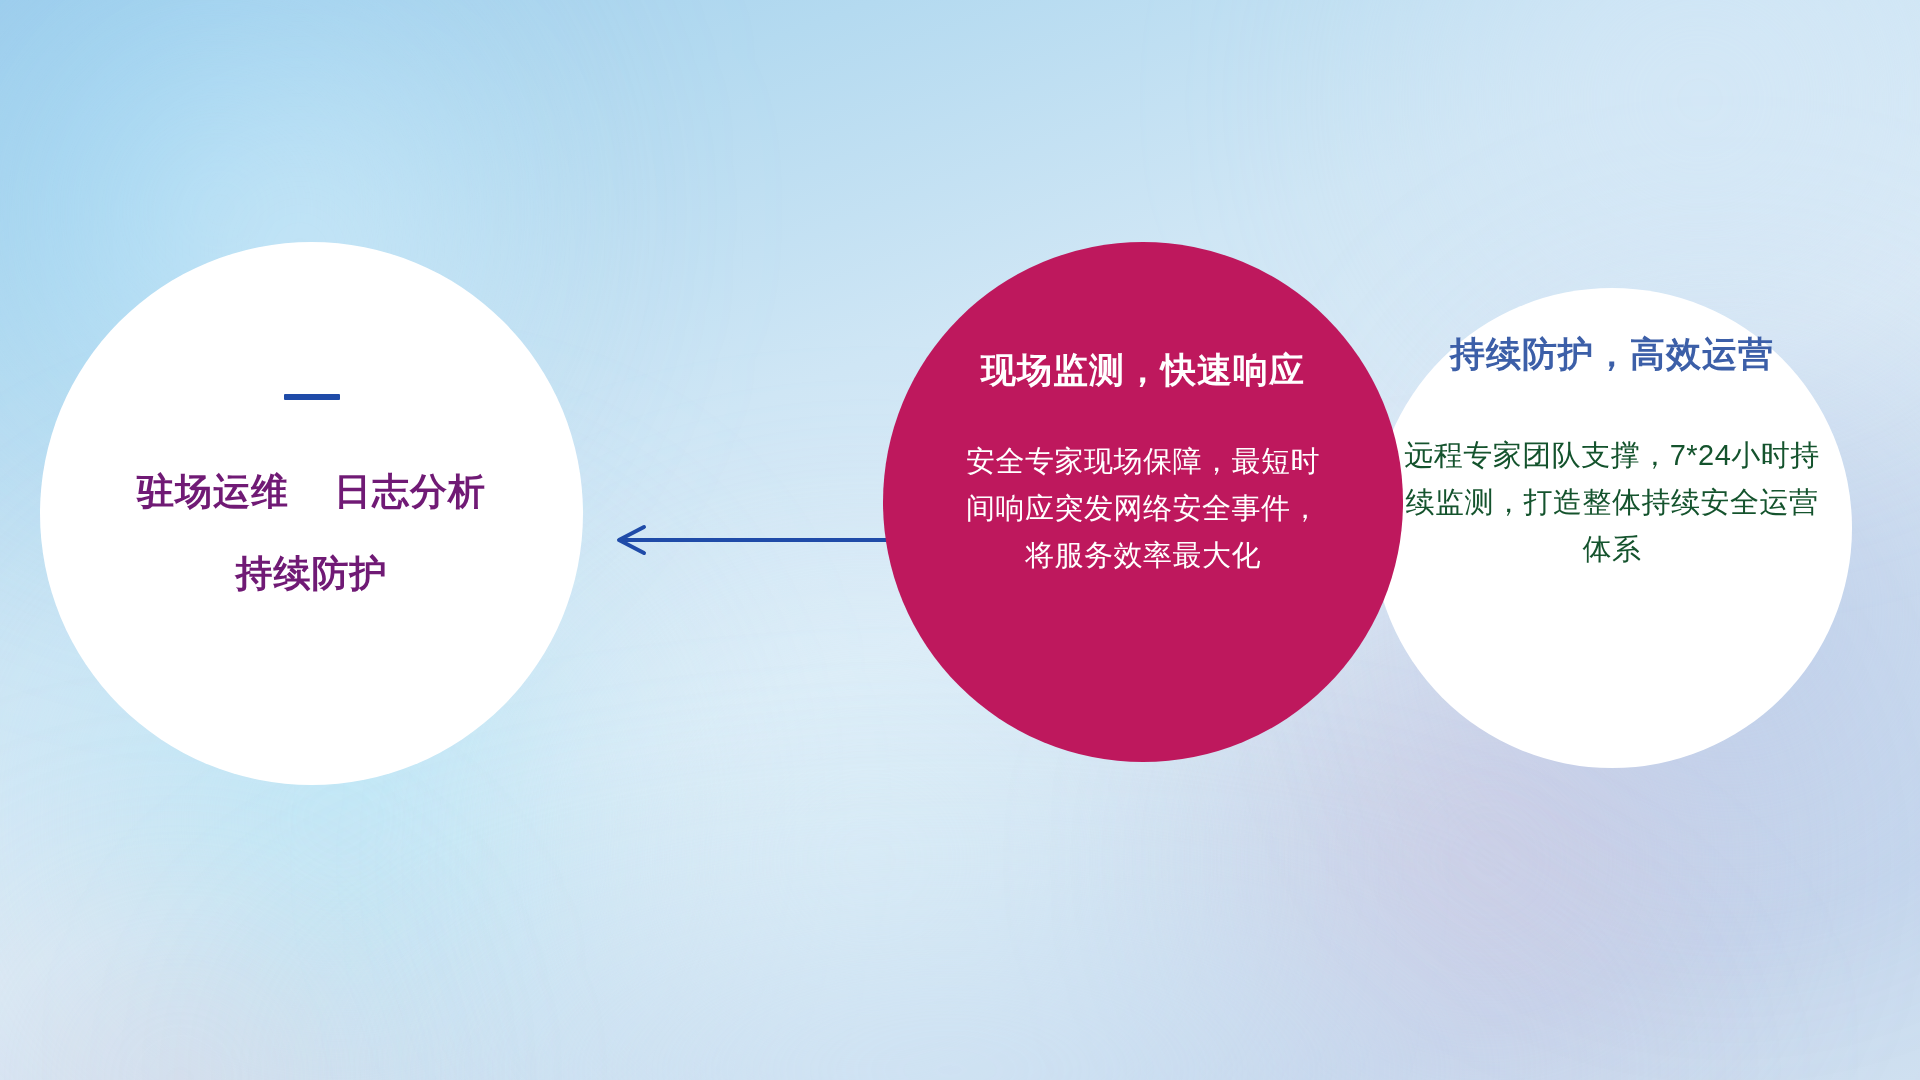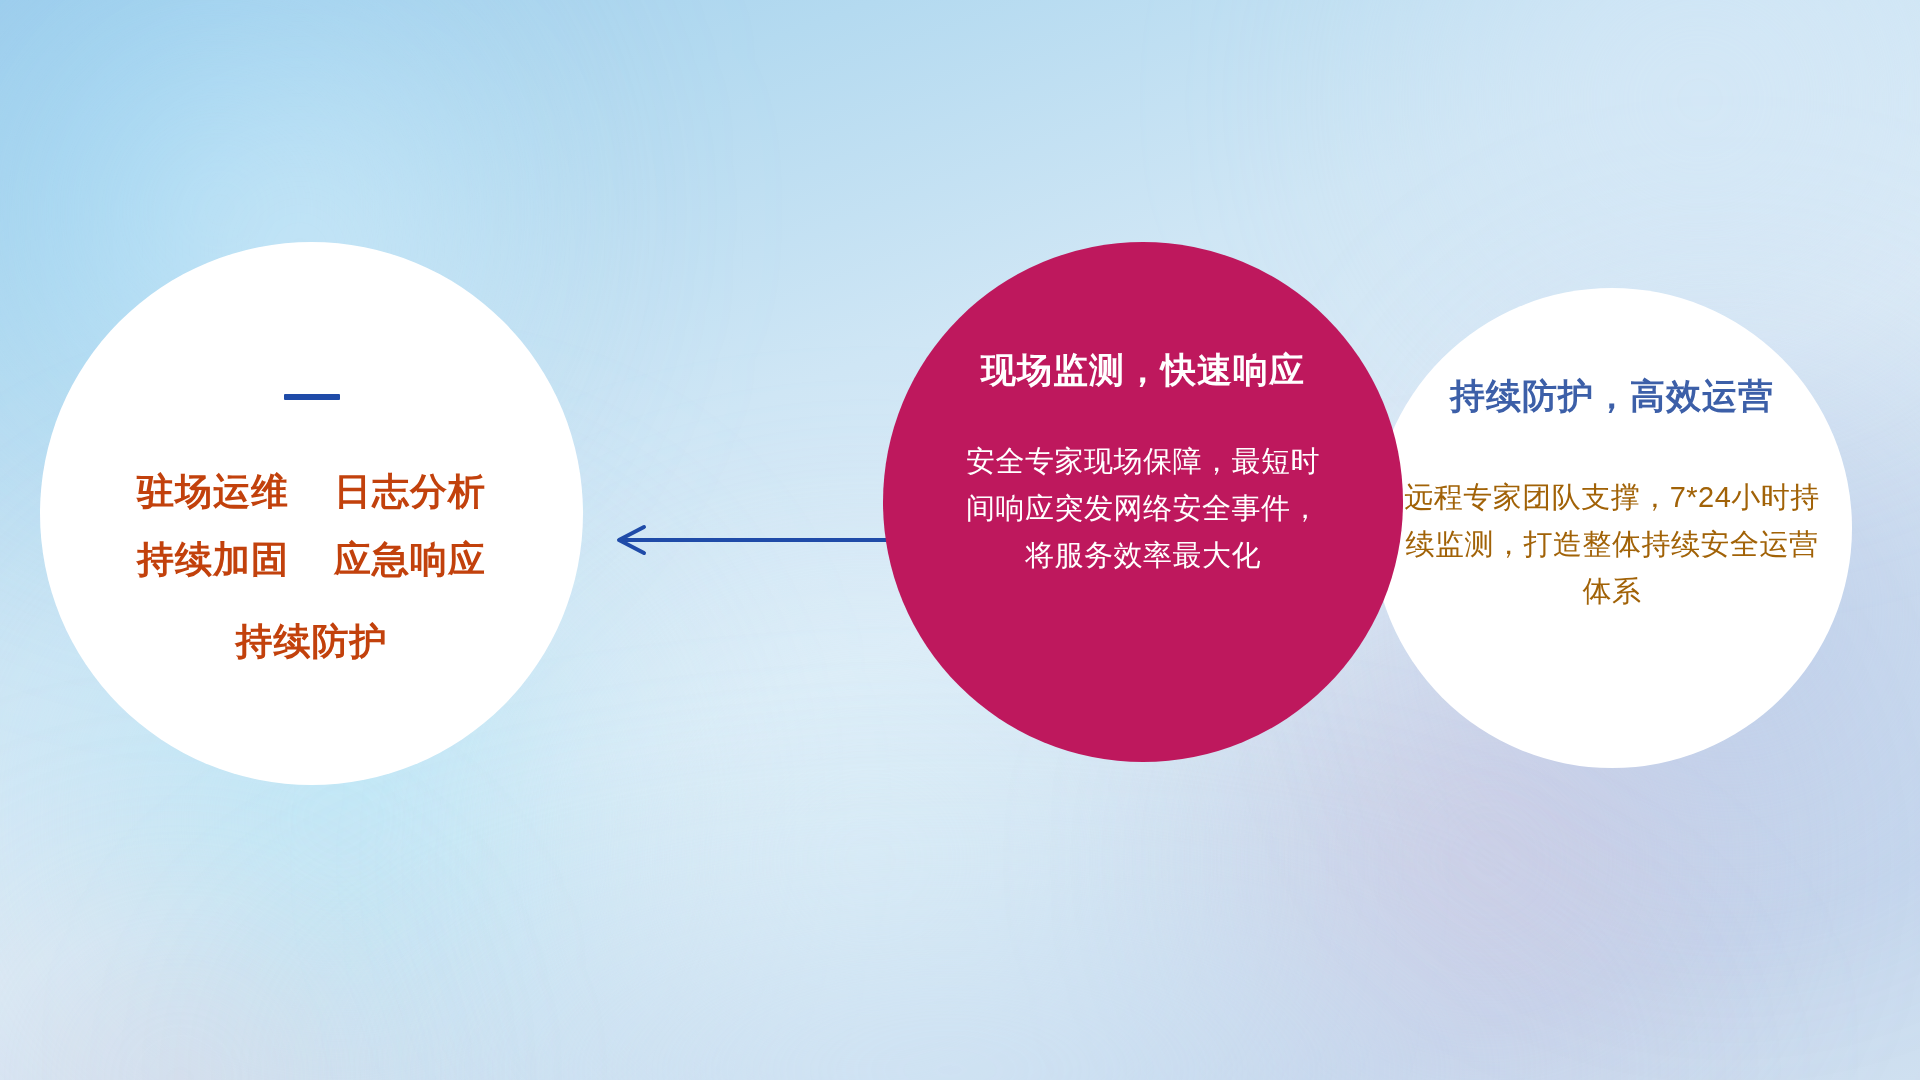--- a/index.html
+++ b/index.html
@@ -135,21 +135,21 @@
   .accent-dash {
     width: 56px;
     height: 6px;
     border-radius: 1px;
     background: #1f4ba8;
     margin-top: 152px;
     margin-bottom: 58px;
   }
   .left-lines {
     text-align: center;
-    color: #c2410c;
+    color: #701a75;
     font-weight: 700;
     font-size: 37px;
     line-height: 68px;
     letter-spacing: 1px;
   }
   .left-lines .lrow { white-space: pre; }
   .left-lines .lrow.last { margin-top: 14px; }
 
   
   #circle-center .title {
@@ -165,34 +165,34 @@
     width: 380px;
     text-align: center;
     font-size: 29px;
     line-height: 47px;
     color: #ffffff;
     letter-spacing: 0.5px;
   }
 
   
   #circle-right .title {
-    margin-top: 85px;
+    margin-top: 43px;
     font-size: 35px;
     font-weight: 700;
     color: #3c5fa8;
     letter-spacing: 1px;
     white-space: nowrap;
   }
   #circle-right .body {
     margin-top: 54px;
     width: 420px;
     text-align: center;
     font-size: 29px;
     line-height: 47px;
-    color: #a16207;
+    color: #14532d;
     letter-spacing: 0.5px;
   }
 
   
   #arrow-connector {
     position: absolute;
     left: 600px;
     top: 520px;
     width: 290px;
     height: 40px;
@@ -219,21 +219,20 @@
 
   <svg id="arrow-connector" viewBox="0 0 290 40" xmlns="http://www.w3.org/2000/svg">
     <line x1="290" y1="20" x2="22" y2="20" stroke="#1f4ba8" stroke-width="4"></line>
     <polyline points="44,7 19,20 44,33" fill="none" stroke="#1f4ba8" stroke-width="4" stroke-linecap="round" stroke-linejoin="round"></polyline>
   </svg>
 
   <div id="circle-left" class="circle">
     <div class="accent-dash"></div>
     <div class="left-lines">
       <div class="lrow">驻场运维    日志分析</div>
-      <div class="lrow">持续加固    应急响应</div>
       <div class="lrow last">持续防护</div>
     </div>
   </div>
 
   <div id="circle-center" class="circle">
     <div class="title">现场监测，快速响应</div>
     <div class="body">安全专家现场保障，最短时间响应突发网络安全事件，将服务效率最大化</div>
   </div>
 
   <div id="circle-right" class="circle">

